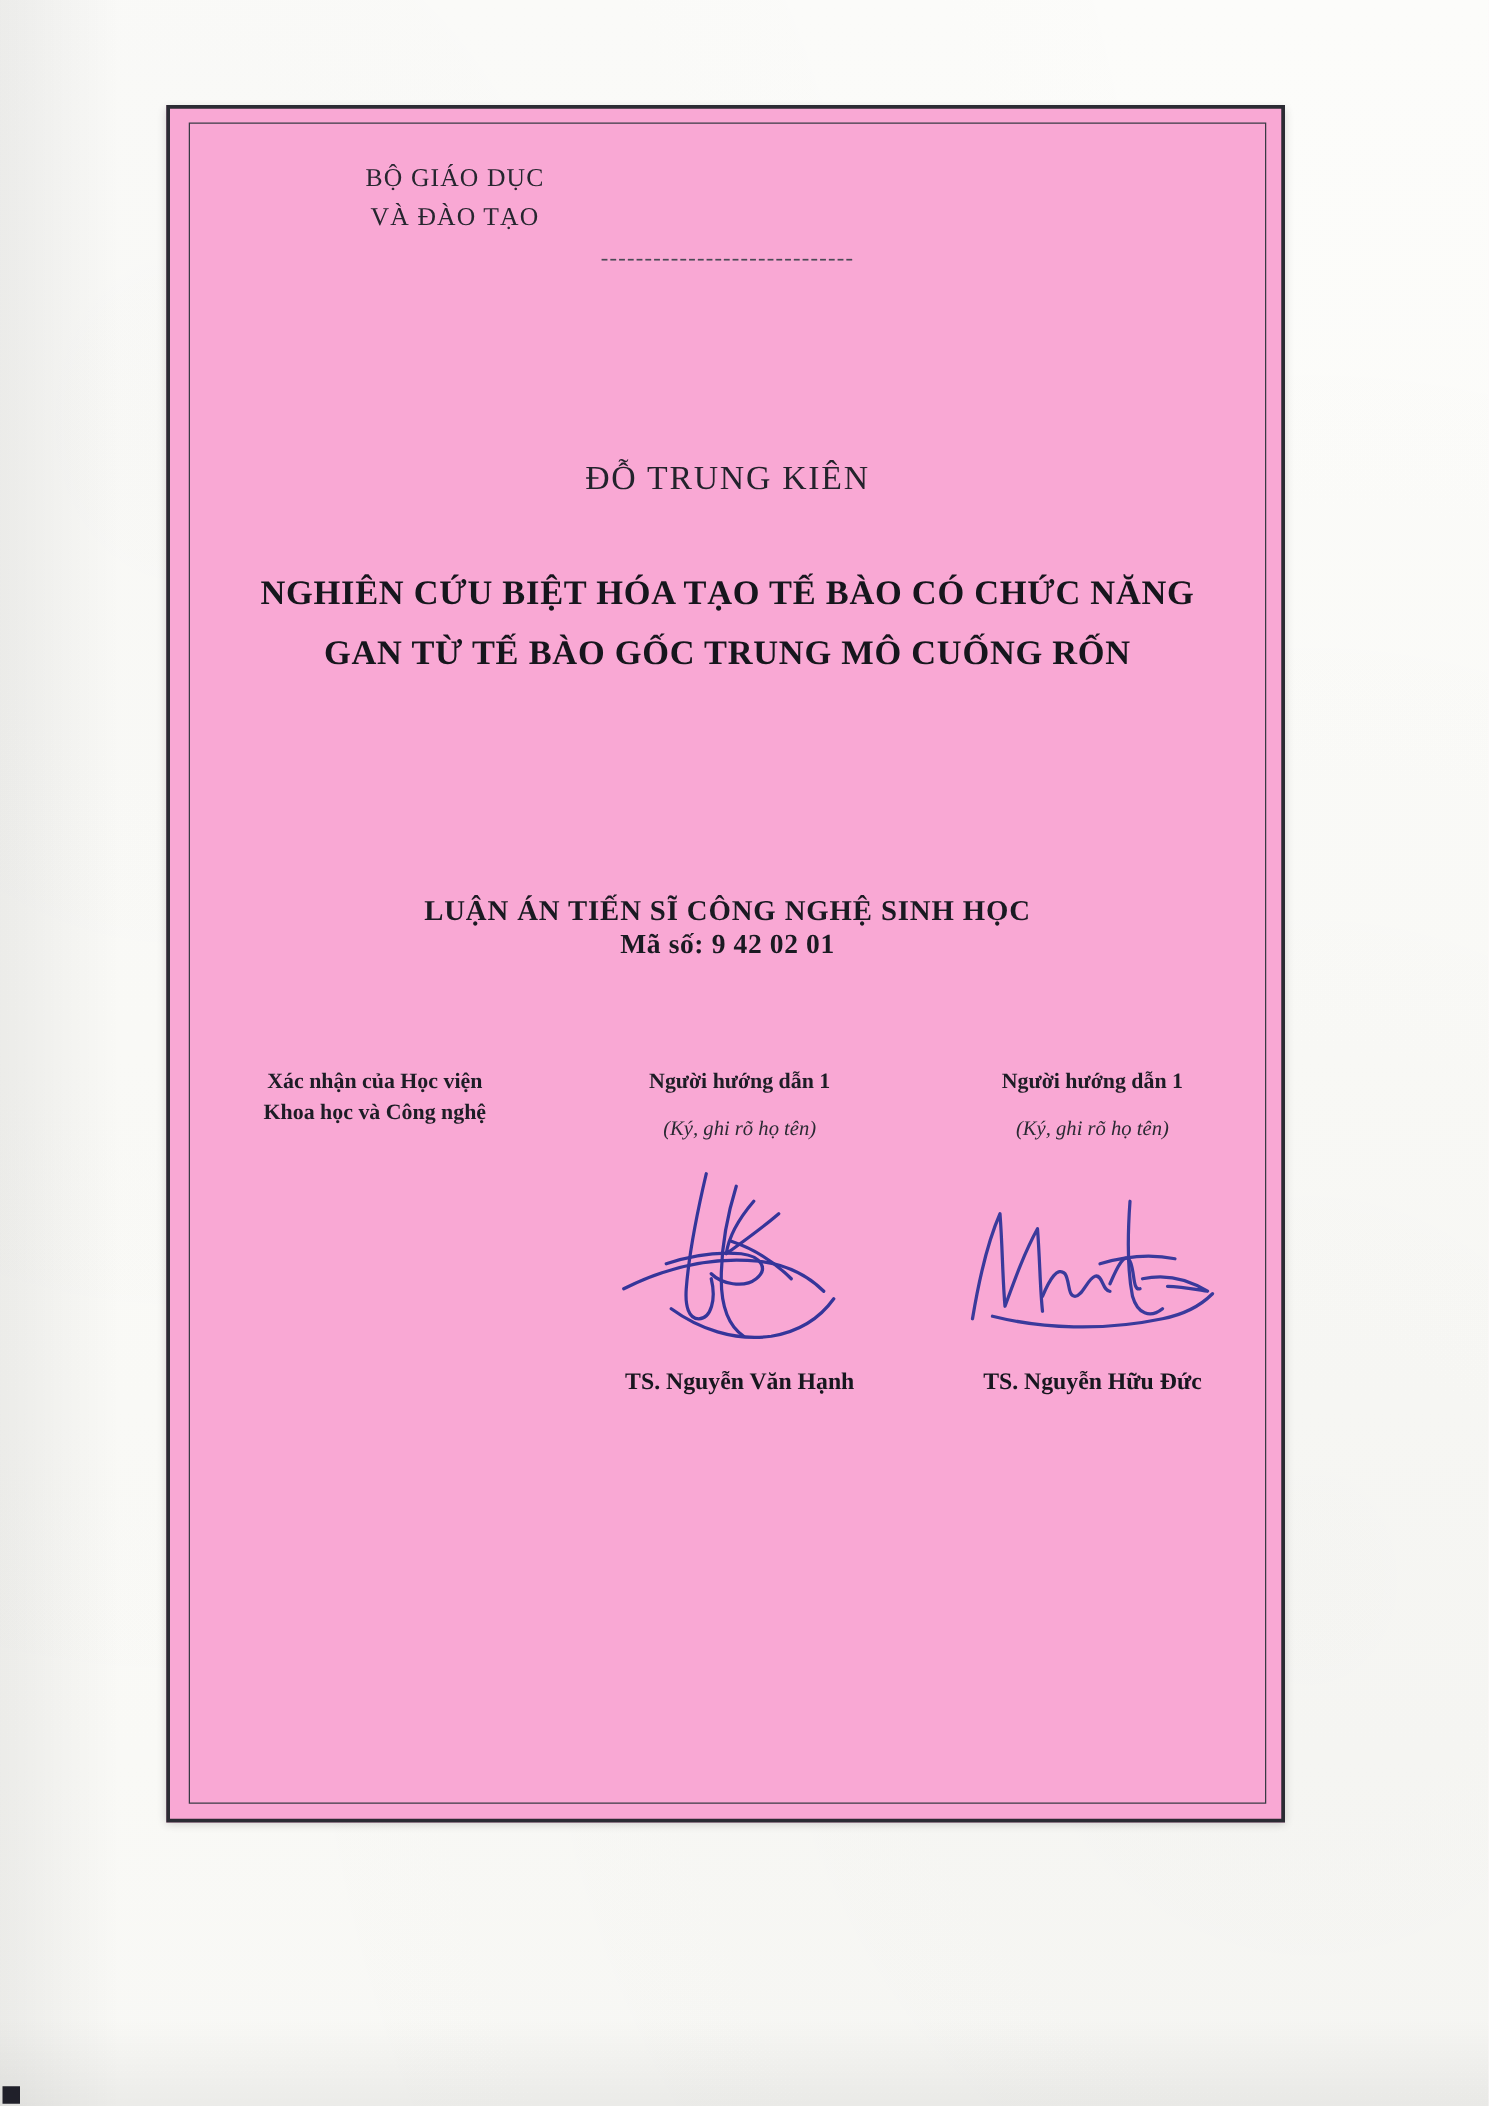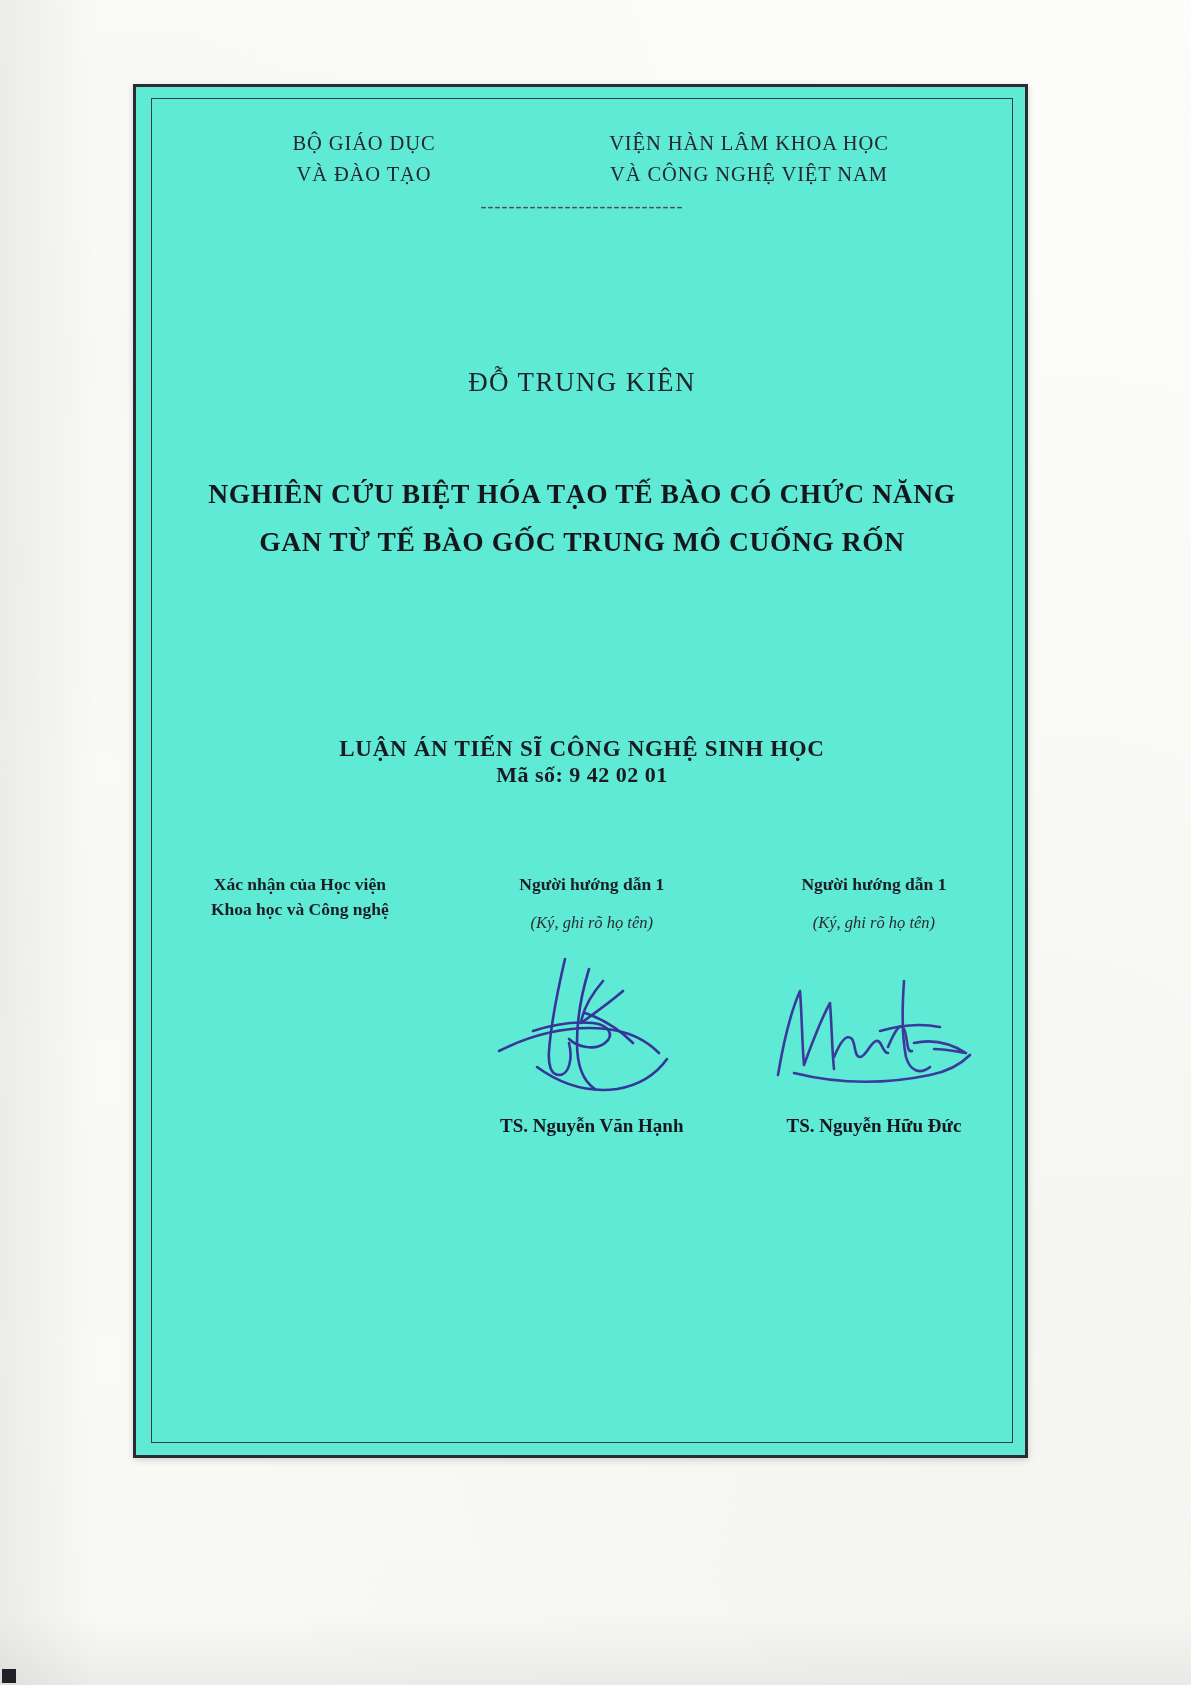--- a/index.html
+++ b/index.html
@@ -46,21 +46,21 @@
     background: #20202a;
   }
 
   
   .page-sheet {
     position: absolute;
     left: 133px;
     top: 84px;
     width: 895px;
     height: 1374px;
-    background: #5eead4;
+    background: #f9a8d4;
     box-shadow: 0 2px 7px rgba(0,0,0,0.16);
   }
   .frame-outer {
     position: absolute;
     left: 0; top: 0; right: 0; bottom: 0;
     border: 3px solid #2b2b33;
   }
   .frame-inner {
     position: absolute;
     left: 18px; top: 14px; right: 15px; bottom: 15px;
@@ -105,21 +105,21 @@
   .author {
     text-align: center;
     margin-top: 150px;
     font-size: 27px;
     letter-spacing: 1.4px;
     color: #23232c;
   }
 
   .thesis-title {
     text-align: center;
-    margin-top: 72px;
+    margin-top: 52px;
     font-size: 27.5px;
     font-weight: bold;
     letter-spacing: 0.6px;
     line-height: 1.75;
     color: #16161d;
   }
 
   .degree {
     text-align: center;
     margin-top: 170px;
@@ -199,24 +199,20 @@
 <div class="page-sheet">
   <div class="frame-outer"></div>
   <div class="frame-inner"></div>
 
   <div class="content">
 
     <div class="row-top">
       <div class="org-left">
         <div>BỘ GIÁO DỤC</div>
         <div>VÀ ĐÀO TẠO</div>
-      </div>
-      <div class="org-right">
-        <div>VIỆN HÀN LÂM KHOA HỌC</div>
-        <div>VÀ CÔNG NGHỆ VIỆT NAM</div>
       </div>
     </div>
 
     <div class="divider-dashes">-----------------------------</div>
 
     <div class="author">ĐỖ TRUNG KIÊN</div>
 
     <div class="thesis-title">
       <div>NGHIÊN CỨU BIỆT HÓA TẠO TẾ BÀO CÓ CHỨC NĂNG</div>
       <div>GAN TỪ TẾ BÀO GỐC TRUNG MÔ CUỐNG RỐN</div>

